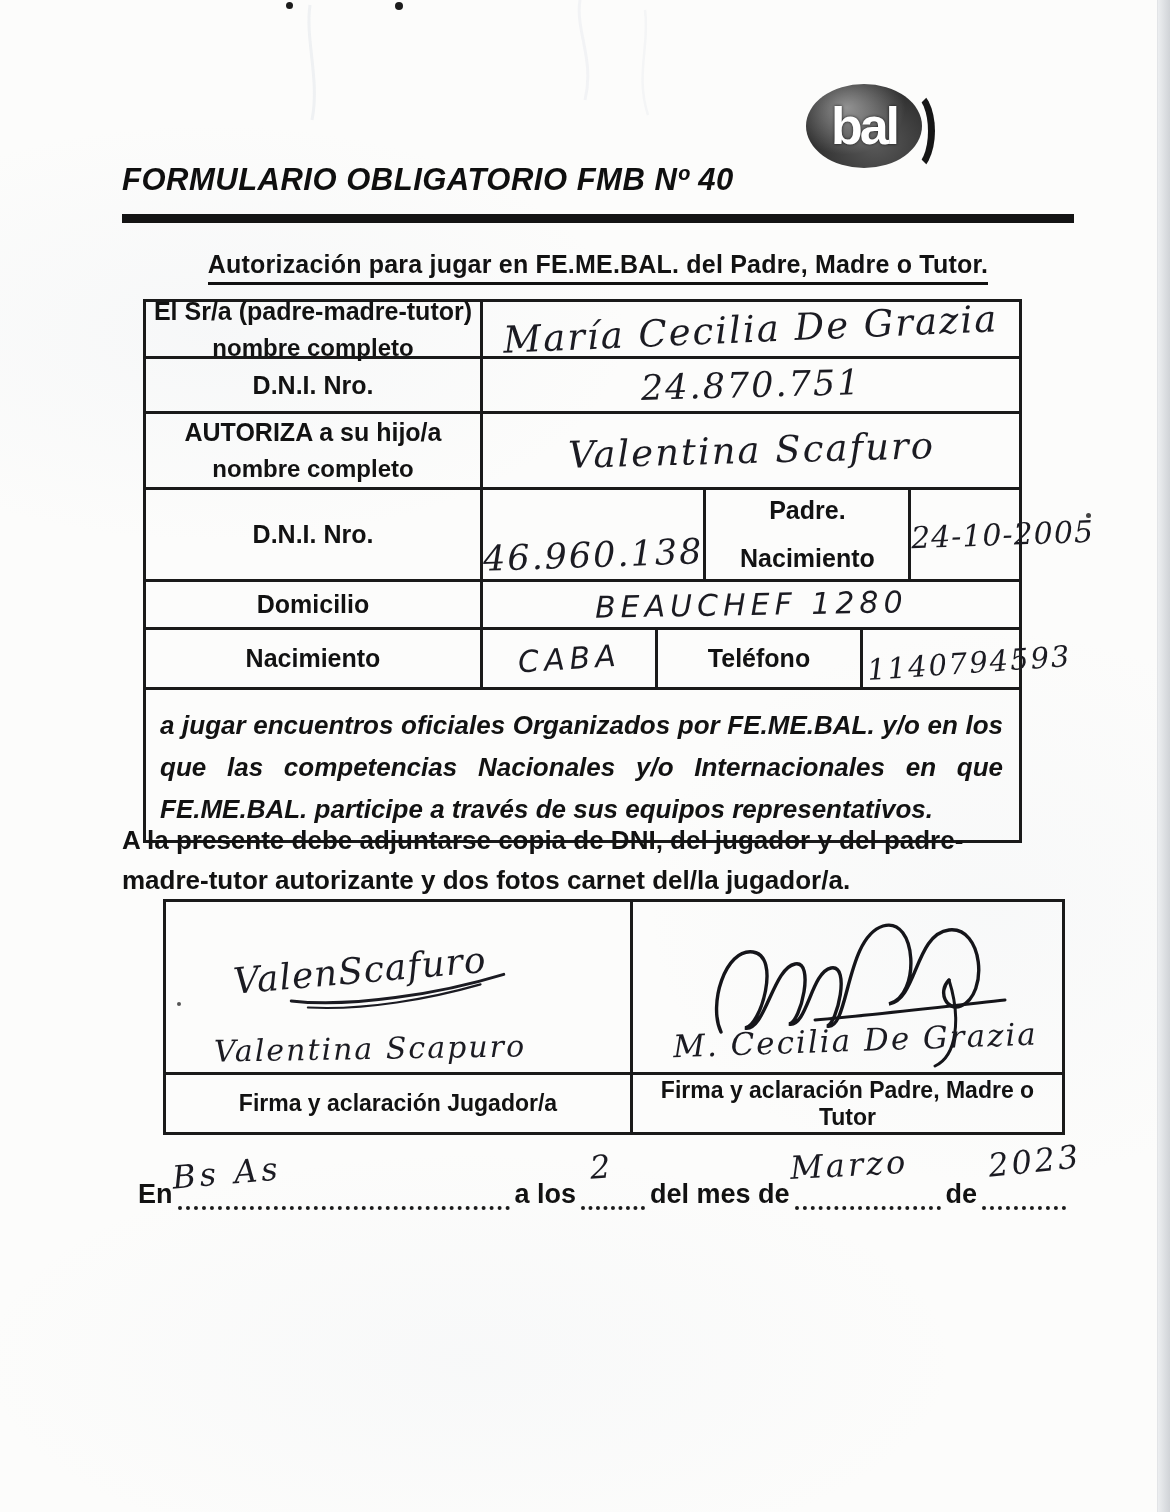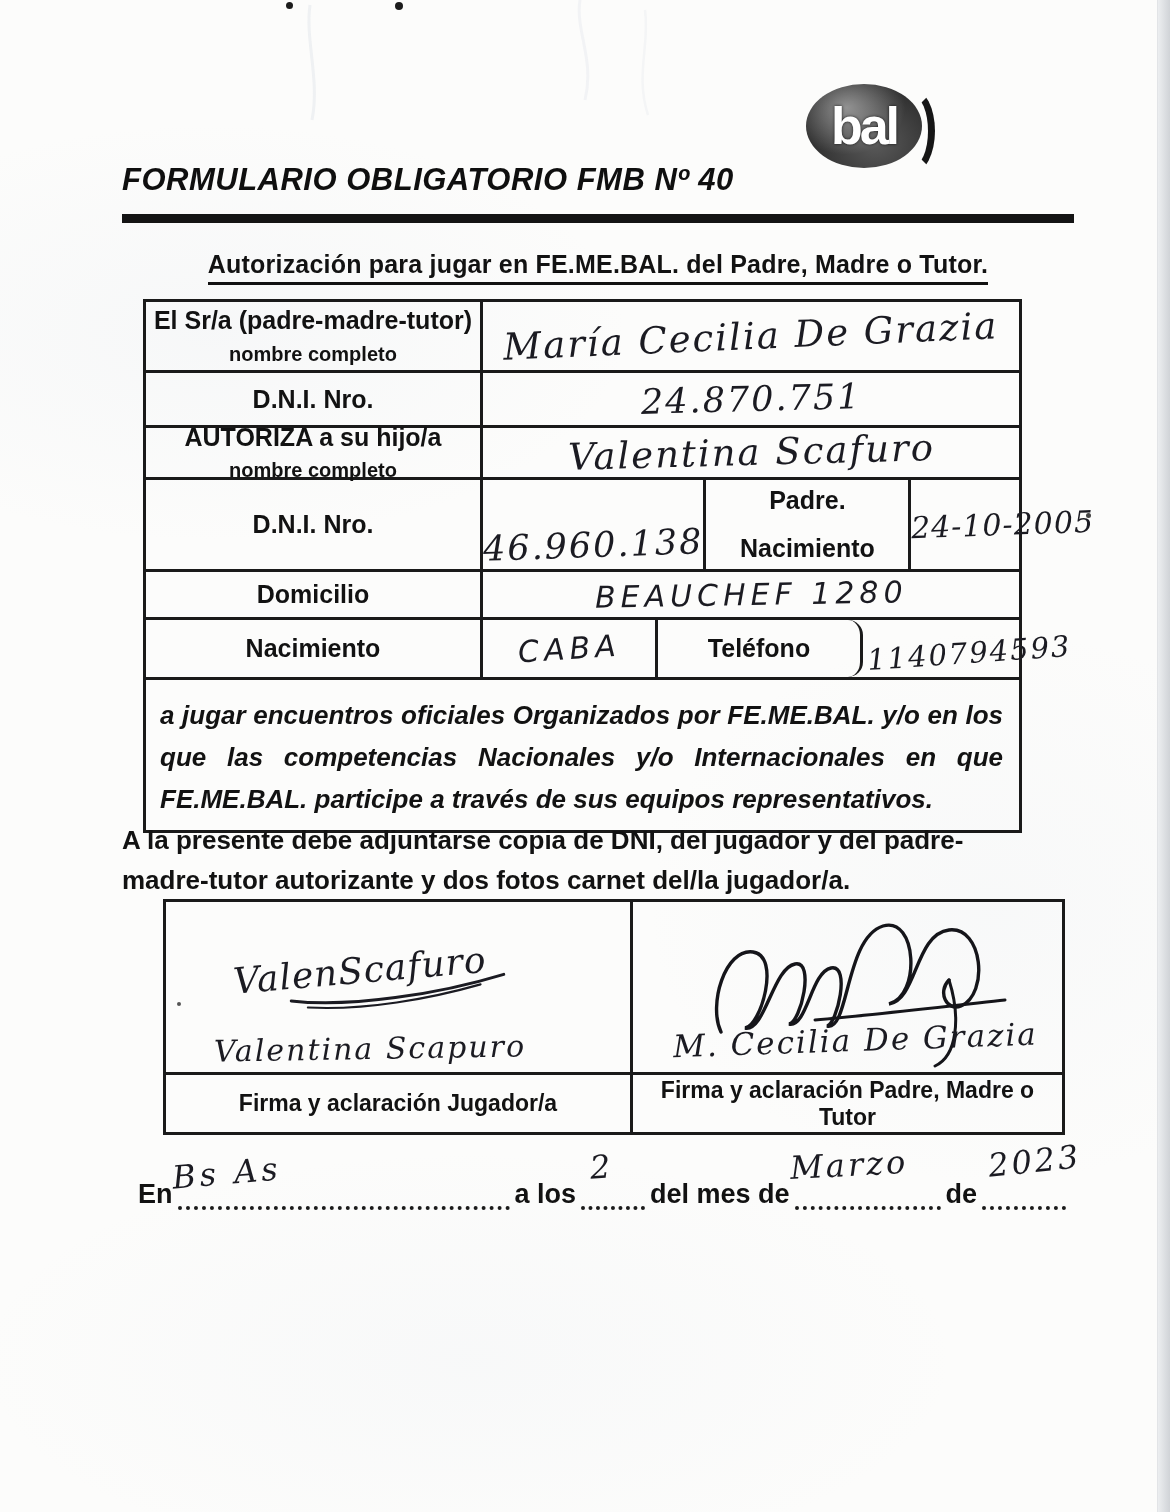--- a/index.html
+++ b/index.html
@@ -41,27 +41,27 @@
   .subtitle { display:inline-block; font-size:25px; font-weight:bold;
     border-bottom:3px solid #111; padding-bottom:3px; letter-spacing:.2px; }
 
   
   .ftable { position:absolute; left:143px; top:299px; width:879px; border:3px solid #1a1a1a; }
   .frow { display:flex; border-top:3px solid #1a1a1a; }
   .frow:first-child { border-top:none; }
   .cell { display:flex; flex-direction:column; justify-content:center; align-items:center; }
   .lab { width:337px; flex:0 0 337px; border-right:3px solid #1a1a1a; font-weight:bold;
     font-size:25px; text-align:center; line-height:1.15; }
-  .sublab { font-size:20px; font-weight:600; margin-top:8px; }
+  .sublab { font-size:24px; font-weight:600; margin-top:8px; }
   .val { flex:1 1 auto; position:relative; display:flex; align-items:center; justify-content:center; }
   .c175 { flex:0 0 175px; border-right:3px solid #1a1a1a; }
   .c205 { flex:0 0 205px; border-right:3px solid #1a1a1a; font-weight:bold; font-size:25px;
     text-align:center; line-height:1.9; padding:0 26px; }
   .c162 { flex:1 1 auto; }
-  .h64{height:68px}.h55{height:55px}.h62{height:52px}.h92{height:92px}.h48{height:48px}.h60{height:60px}
+  .h64{height:54px}.h55{height:55px}.h62{height:76px}.h92{height:92px}.h48{height:48px}.h60{height:60px}
   .clause { border-top:3px solid #1a1a1a; padding:14px 16px 10px 14px; font-size:26px;
     font-weight:600; line-height:1.62; text-align:justify;font-style:italic; }
 
   
   .hand { font-family:"DejaVu Serif", serif; font-style:italic; color:#1b1b22;
     letter-spacing:2px; white-space:nowrap; }
   .hw-name1 { font-size:37px; transform:rotate(-2.5deg); }
   .hw-dni1  { font-size:35px; transform:rotate(-1.5deg); }
   .hw-name2 { font-size:37px; transform:rotate(-1.5deg); }
   .hw-dni2  { font-size:35px; transform:rotate(-2deg); align-self:flex-end; margin-bottom:4px; }
@@ -185,21 +185,21 @@
       </div>
     </div>
 
     <div class="frow h60">
       <div class="cell lab">
         <span>Nacimiento</span>
       </div>
       <div class="val c175">
         <span class="hand-print hw-loc">CABA</span>
       </div>
-      <div class="cell c205" style="line-height:1.1;border-radius:15px;">
+      <div class="cell c205" style="line-height:1.1;">
         <span>Teléfono</span>
       </div>
       <div class="val c162" style="overflow:visible;">
         <span class="hand hw-tel">1140794593</span>
       </div>
     </div>
 
     <div class="clause">a jugar encuentros oficiales Organizados por FE.ME.BAL. y/o en los que las competencias Nacionales y/o Internacionales en que FE.ME.BAL. participe a través de sus equipos representativos.</div>
   </div>
 

